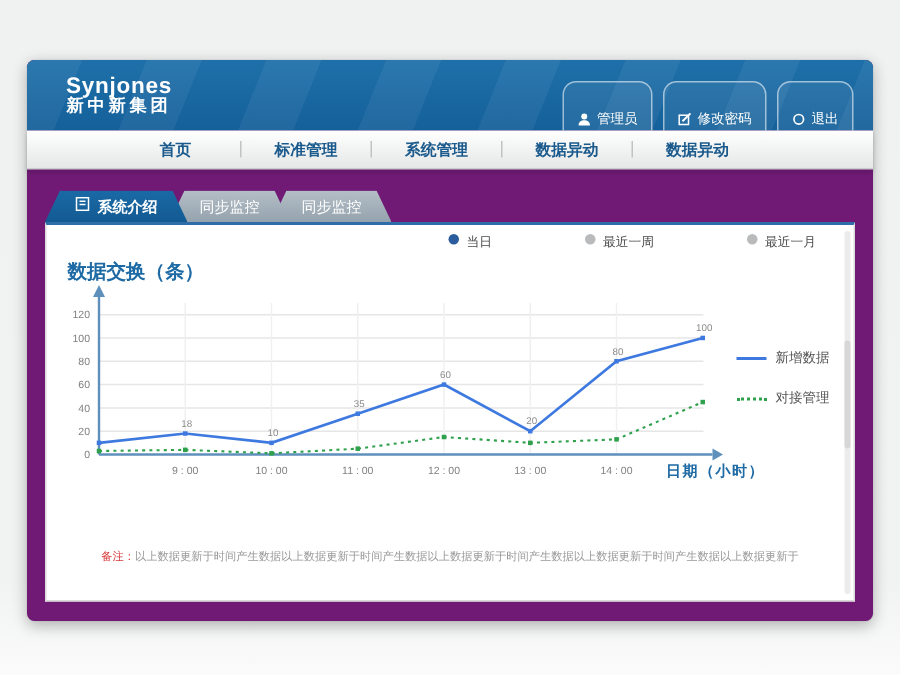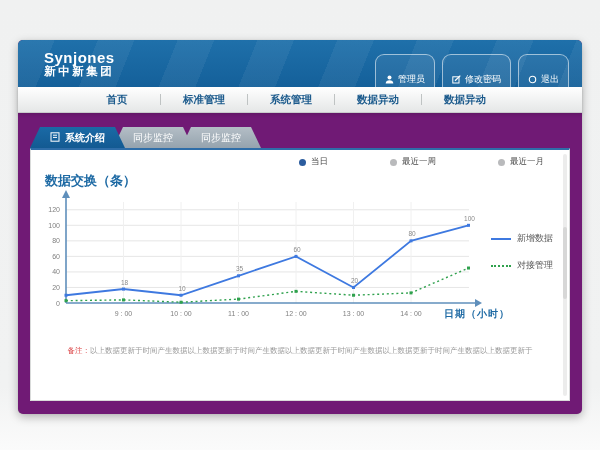--- a/index.html
+++ b/index.html
@@ -32,31 +32,31 @@
   .content{position:relative;height:302px;}
   .tabs{position:absolute;left:12px;top:14px;display:flex;height:21px;}
   .tab{height:21px;display:flex;align-items:center;gap:5px;font-size:10px;color:#fff;
        padding:0 20px;clip-path:polygon(10px 0,calc(100% - 10px) 0,100% 100%,0 100%);cursor:pointer;}
   .tab.active{background:linear-gradient(#1a6aa6,#135a92);font-weight:bold;z-index:3;}
   .tab.inactive{background:linear-gradient(#b4bec6,#95a3ae);z-index:2;margin-left:-12px;}
   .panel{position:absolute;left:12px;top:35px;width:540px;height:253px;box-sizing:border-box;
          background:#fff;border:1px solid #d9dbda;border-top:2px solid #2e6da8;}
   .chart-svg{position:absolute;left:0;top:0;width:538px;height:250px;font-family:inherit;}
   .radios{position:absolute;top:6px;right:25px;display:flex;gap:14px;align-items:center;}
-  .radio{display:flex;align-items:center;gap:5px;font-size:8.5px;color:#4a4a4a;cursor:pointer;padding-left:48px;}
+  .radio{display:flex;align-items:flex-start;gap:5px;font-size:8.5px;color:#4a4a4a;cursor:pointer;padding-left:48px;}
   .dot{width:7px;height:7px;border-radius:50%;background:#b9babc;}
   .dot.sel{background:#2b5c9e;}
   .y-title{position:absolute;left:14px;top:22px;font-size:13px;font-weight:bold;color:#1e6aa4;}
   .x-title{position:absolute;left:413px;top:157px;font-size:10px;font-weight:bold;color:#1e6aa4;letter-spacing:1px;}
   .legend{position:absolute;left:460px;top:82px;}
   .legend-item{display:flex;align-items:center;gap:6px;font-size:9px;color:#555;margin-bottom:14px;justify-content:center;}
   .swatch{width:20px;height:0;}
   .swatch.solid{border-top:2px solid #3e79e0;}
   .swatch.dotted{border-top:2px dotted #2fa14d;}
-  .note{position:absolute;left:0;right:0;top:196px;text-align:center;font-size:7.5px;color:#999;white-space:nowrap;overflow:hidden;}
+  .note{position:absolute;left:0;right:0;top:216px;text-align:center;font-size:7.5px;color:#999;white-space:nowrap;overflow:hidden;}
   .note-prefix{color:#d9383a;}
   .scrollbar{position:absolute;right:2px;top:4px;bottom:4px;width:4px;background:#ececec;border-radius:2px;}
   .scroll-thumb{position:absolute;top:30%;height:30%;width:4px;background:#d7d7d7;border-radius:2px;}
 </style>
 </head>
 <body>
 
 <div class="window">
 
   <div class="appbar">

